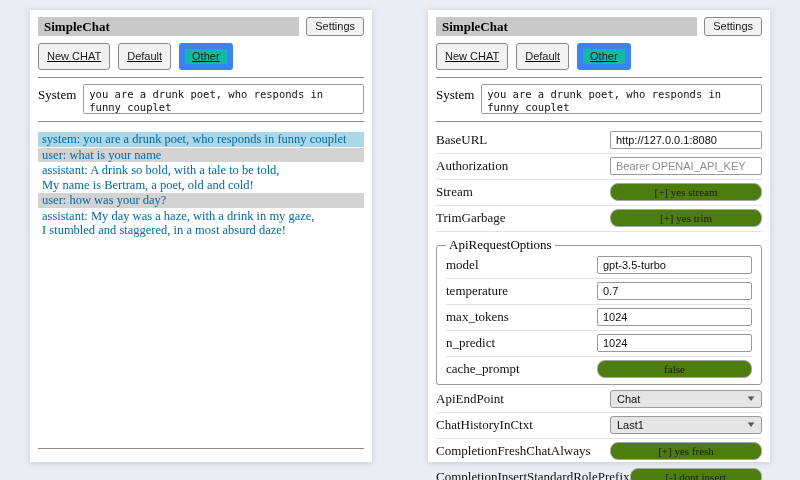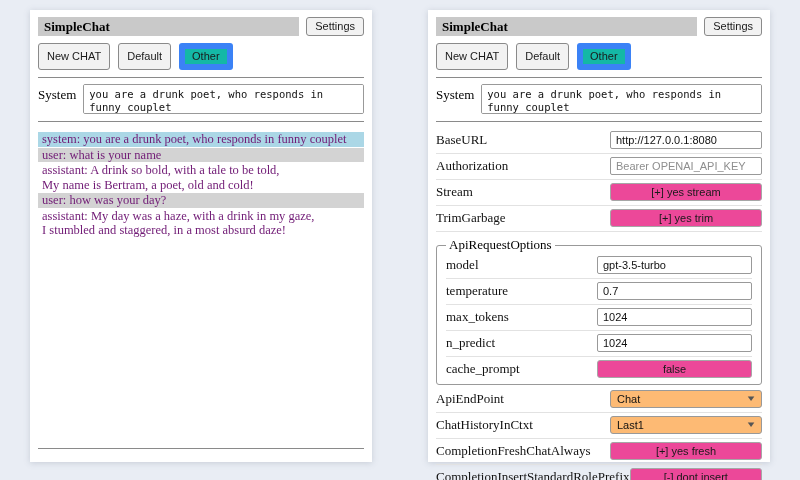--- a/index.html
+++ b/index.html
@@ -33,21 +33,21 @@
     font-family:"Liberation Sans", sans-serif;
     font-size:11px; line-height:13px;
     background:#f2f2f2;
     border:1px solid #8a8a8a;
     border-radius:3px;
     padding:2px 8px;
     color:#1a1a1a;
     cursor:pointer;
     white-space:nowrap;
   }
-  .chat-btns { display:flex; gap:8px; margin-top:7px; }
+  .chat-btns { display:flex; gap:8px; margin-top:7px;text-decoration:underline; }
   .chat-btn.active {
     background:#14b8a6;
     border:6px solid #3b82f6;
     padding:1px 7px;
   }
   hr.rule { border:none; border-top:1px solid #8a8a8a; margin:7px 0 6px; width:100%; }
 
   
   .system-row { display:flex; gap:7px; align-items:flex-start; }
   .system-label { font-size:13px; padding-top:3px; }
@@ -58,21 +58,21 @@
     border:1px solid #999; border-radius:2px;
     resize:none; padding:3px 5px;
     color:#111;
   }
 
   
   .messages { margin-top:4px; }
   .msg {
     font-size:12.5px; line-height:14.5px;
     padding:0 4px; margin-bottom:1px;
-    white-space:pre-line; color:#701a75;
+    white-space:pre-line; color:#0369a1;
   }
   .msg-system { background:#abd7e6; }
   .msg-user { background:#d3d3d3; }
   .msg-assistant { background:#ffffff; }
 
   .spacer { flex:1; }
 
   
   .query-row { display:flex; gap:7px; align-items:stretch; }
   .query-input {
@@ -94,29 +94,29 @@
   .setting-label { font-size:13px; color:#111; }
   .ctl-input {
     width:152px; box-sizing:border-box;
     font-family:"Liberation Sans", sans-serif; font-size:11px;
     border:1px solid #999; border-radius:2px;
     padding:2px 5px; color:#111;
   }
   .ctl-input::placeholder { color:#8e8e8e; opacity:1; }
   .ctl-btn {
     width:152px; box-sizing:border-box;
-    font-family:Liberation Sans, sans-serif; font-size:11px;
-    background:#ec4899; border:1px solid #a6a6a6; border-radius:3px;
+    font-family:Liberation Serif, serif; font-size:11px;
+    background:#4d7c0f; border:1px solid #a6a6a6; border-radius:8px;
     padding:2px 4px; color:#1a1a1a; cursor:pointer;
   }
   .ctl-select {
     width:152px; box-sizing:border-box;
     display:flex; justify-content:space-between; align-items:center;
     font-family:"Liberation Sans", sans-serif; font-size:11px;
-    background:#fdba74; border:1px solid #999; border-radius:3px;
+    background:#e5e5e5; border:1px solid #999; border-radius:3px;
     padding:2px 6px; color:#111; cursor:pointer;
   }
   .chevron { color:#555; font-size:8px; line-height:10px; transform:scaleX(1.4); }
 
   fieldset.opts {
     border:1px solid #999; border-radius:3px;
     margin:5px 0 2px; padding:0 9px 2px;
   }
   fieldset.opts legend { font-size:13px; padding:0 3px; }
   fieldset.opts .ctl-input, fieldset.opts .ctl-btn { width:155px; }

